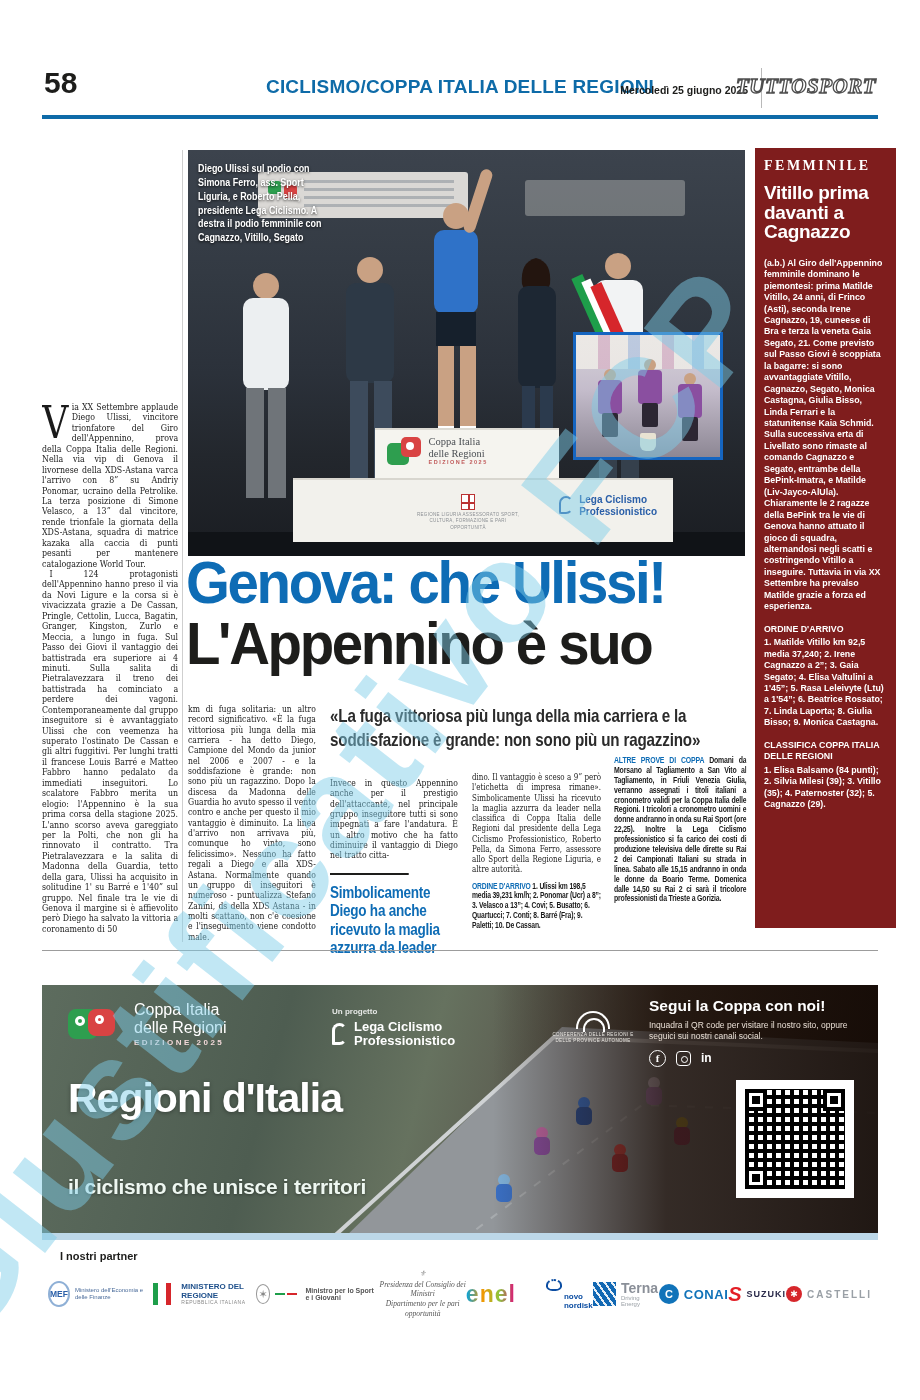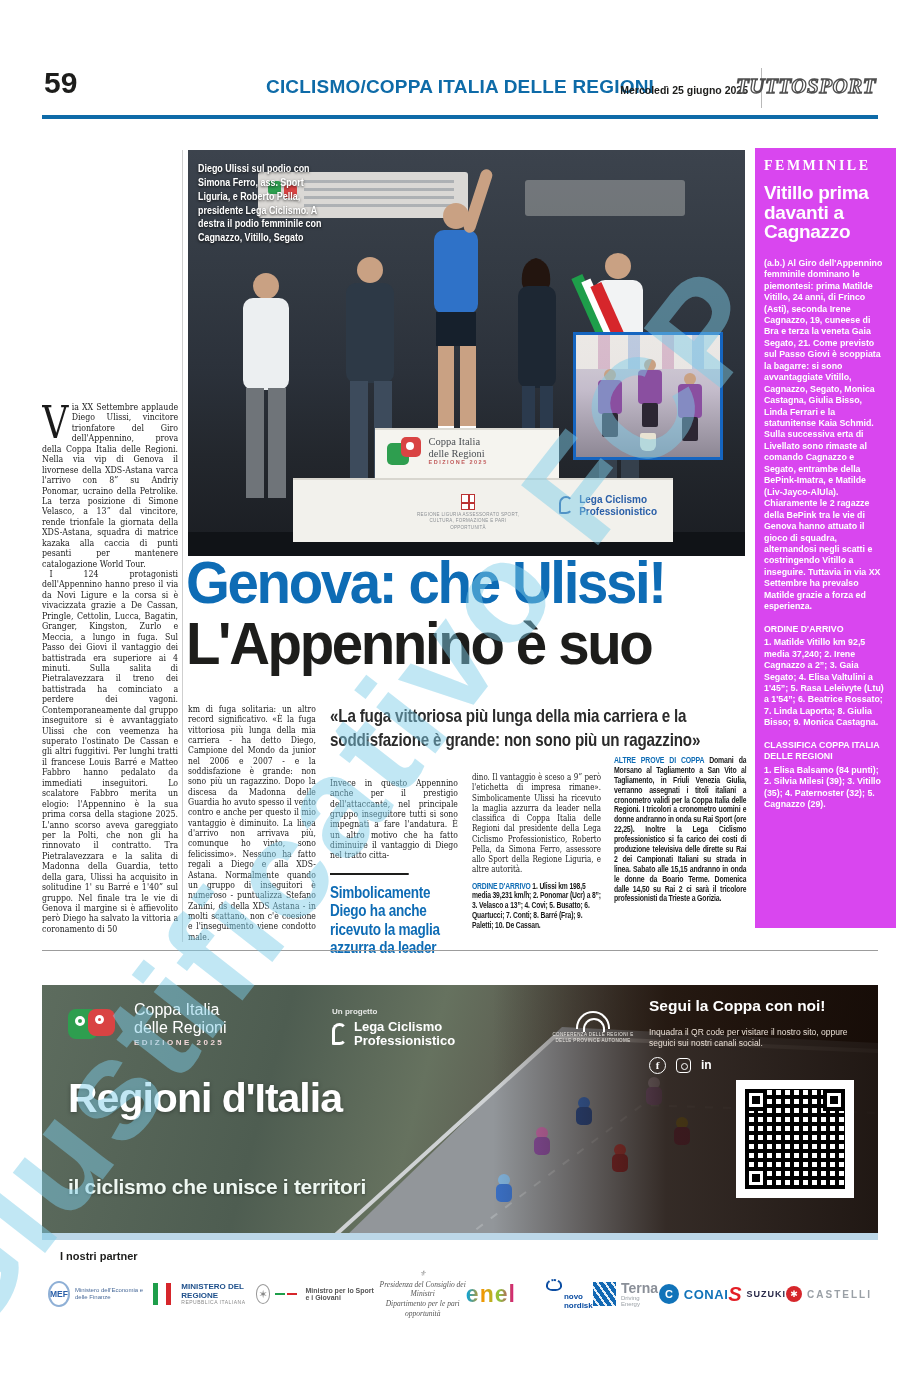--- a/index.html
+++ b/index.html
@@ -81,21 +81,21 @@
   .c2 { left:330px; top:778px; width:156px; transform:scaleX(0.82); transform-origin:0 0; font-size:9.4px; line-height:1.1; }
   .c2-rule { width:96px; height:2px; background:#1d1d1b; margin:12px 0 8px; }
   .pullquote { font-family:"Liberation Sans", sans-serif; font-weight:800; font-size:16.5px; line-height:1.12; color:#0e6cb5; text-align:left; letter-spacing:-0.3px; }
   .c3 { left:472px; top:772px; width:172px; transform:scaleX(0.75); transform-origin:0 0; font-size:9.5px; line-height:1.08; }
   .ordine { margin-top:7px; font-family:"Liberation Sans", sans-serif; font-weight:700; font-size:9px; line-height:1.1; letter-spacing:-0.2px; text-align:left; }
   .lbl-blue { color:#0e6cb5; }
   .c4 { left:614px; top:756px; width:172px; height:200px; overflow:hidden; transform:scaleX(0.77); transform-origin:0 0;
     font-family:"Liberation Sans", sans-serif; font-weight:700; font-size:9px; line-height:1.1; letter-spacing:-0.2px; text-align:justify; }
 
   
-  .fem { position:absolute; left:755px; top:148px; width:141px; height:780px; background:#d946ef; color:#fff; padding:10px 9px; overflow:hidden; }
+  .fem { position:absolute; left:755px; top:148px; width:141px; height:780px; background:#7f1d1d; color:#fff; padding:10px 9px; overflow:hidden; }
   .fem-kicker { font-family:"Liberation Serif", serif; font-weight:700; font-size:14px; letter-spacing:2.5px; }
   .fem-title { margin-top:9px; font-size:19px; font-weight:800; line-height:1.03; letter-spacing:-0.3px; }
   .fem-body { margin-top:15px; width:134px; transform:scaleX(0.9); transform-origin:0 0; font-weight:700; font-size:9.8px; line-height:1.17; }
   .fem-sub { margin-top:11px; width:134px; transform:scaleX(0.9); transform-origin:0 0; font-weight:800; font-size:9.8px; line-height:1.17; }
 
   .hrule { position:absolute; left:42px; right:42px; top:950px; height:1px; background:#9c9c9c; }
 
   
   .ad { position:absolute; left:42px; top:985px; width:836px; height:255px; overflow:hidden;
     background:linear-gradient(105deg,#5d6c5e 0%, #4e5d51 28%, #66725f 45%, #57534a 62%, #453931 78%, #2c211c 100%); }
@@ -114,21 +114,21 @@
   .lega-glyph { width:15px; height:22px; border:3px solid #fff; border-radius:8px 8px 8px 2px; border-right-color:transparent; }
   .ad-project .lt { font-size:13px; font-weight:800; line-height:1.1; }
   .ad-conf { position:absolute; left:508px; top:26px; width:86px; text-align:center; color:#e9e6e1; }
   .ad-conf .arcs { width:34px; height:18px; margin:0 auto 3px; border:2.5px solid #fff; border-bottom:none; border-radius:20px 20px 0 0; position:relative; }
   .ad-conf .arcs::before { content:""; position:absolute; left:5px; top:5px; width:18px; height:12px; border:2px solid #fff; border-bottom:none; border-radius:12px 12px 0 0; }
   .ad-conf .ct { font-size:4.5px; letter-spacing:.4px; line-height:1.3; }
   .ad-head { position:absolute; left:26px; top:92px; color:#fff; font-weight:800; font-size:41px; line-height:1.05; letter-spacing:-1px; text-shadow:0 1px 4px rgba(0,0,0,.35); }
   .ad-sub { position:absolute; left:26px; top:190px; color:#eef7f1; font-weight:700; font-size:21px; letter-spacing:-0.3px; text-shadow:0 1px 3px rgba(0,0,0,.4); }
   .ad-follow { position:absolute; right:24px; top:12px; width:205px; color:#fff; }
   .ad-follow h3 { font-size:15.5px; font-weight:800; }
-  .ad-follow p { margin-top:12px; font-size:8.5px; line-height:1.35; color:#e8ded4; }
+  .ad-follow p { margin-top:5px; font-size:8.5px; line-height:1.35; color:#e8ded4; }
   .socials { display:flex; gap:10px; margin-top:7px; align-items:center; }
   .soc-f { width:17px; height:17px; border-radius:50%; border:1.6px solid #fff; text-align:center; font-size:11px; font-weight:700; line-height:15px; font-family:"Liberation Serif",serif; }
   .soc-ig { width:15px; height:15px; border:1.6px solid #fff; border-radius:4px; position:relative; }
   .soc-ig::before { content:""; position:absolute; left:4px; top:4px; width:5px; height:5px; border:1.4px solid #fff; border-radius:50%; }
   .soc-in { font-size:12px; font-weight:800; }
   .qr { position:absolute; right:24px; top:95px; width:118px; height:118px; background:#fff; padding:9px; }
   .qr-pat { width:100%; height:100%; position:relative;
     background-image:repeating-linear-gradient(0deg,#000 0 4px, transparent 4px 9px), repeating-linear-gradient(90deg,#000 0 4px, #fff 4px 9px); }
   .finder { position:absolute; width:22px; height:22px; border:4px solid #000; background:#fff; }
   .finder::after { content:""; position:absolute; left:3px; top:3px; width:8px; height:8px; background:#000; }
@@ -168,21 +168,21 @@
   
   .watermark { position:absolute; left:-6px; top:1208px; transform:rotate(-52deg); transform-origin:0 100%;
     font-size:142px; font-weight:800; letter-spacing:5px; color:rgba(126,204,233,0.48); white-space:nowrap;
     z-index:60; pointer-events:none; }
 </style>
 </head>
 <body>
 
 <div id="page">
 
-  <div class="pagenum">59</div>
+  <div class="pagenum">58</div>
   <div class="section-title">CICLISMO/COPPA ITALIA DELLE REGIONI</div>
   <div class="edition-date">Mercoledì 25 giugno 2025</div>
   <div class="hdr-divider"></div>
   <div class="masthead">Tuttosport</div>
   <div class="blue-bar"></div>
 
   <div class="lcol-body">
     <p><span class="dropcap">V</span><span>ia XX Settembre applaude Diego Ulissi, vincitore trionfatore del Giro dell'Appennino, prova della Coppa Italia delle Regioni. Nella via vip di Genova il livornese della XDS-Astana varca l'arrivo con 8” su Andriy Ponomar, ucraino della Petrolike. La terza posizione di Simone Velasco, a 13” dal vincitore, rende trionfale la giornata della XDS-Astana, squadra di matrice kazaka alla caccia di punti pesanti per mantenere catalogazione World Tour.</span></p>
     <p>I 124 protagonisti dell'Appennino hanno preso il via da Novi Ligure e la corsa si è vivacizzata grazie a De Cassan, Pringle, Cettolin, Lucca, Bagatin, Granger, Kingston, Zurlo e Meccia, a lungo in fuga. Sul Passo dei Giovi il vantaggio dei battistrada era superiore ai 4 minuti. Sulla salita di Pietralavezzara il treno dei battistrada ha cominciato a perdere dei vagoni. Contemporaneamente dal gruppo inseguitore si è avvantaggiato Ulissi che con veemenza ha superato l'ostinato De Cassan e gli altri fuggitivi. Per lunghi tratti il francese Louis Barré e Matteo Fabbro hanno pedalato da immediati inseguitori. Lo scalatore Fabbro merita un elogio: l'Appennino è la sua prima corsa della stagione 2025. L'anno scorso aveva gareggiato per la Polti, che non gli ha rinnovato il contratto. Tra Pietralavezzara e la salita di Madonna della Guardia, tetto della gara, Ulissi ha acquisito in solitudine 1' su Barré e 1'40” sul gruppo. Nel finale tra le vie di Genova il margine si è affievolito però Diego ha salvato la vittoria a coronamento di 50</p>
   </div>

